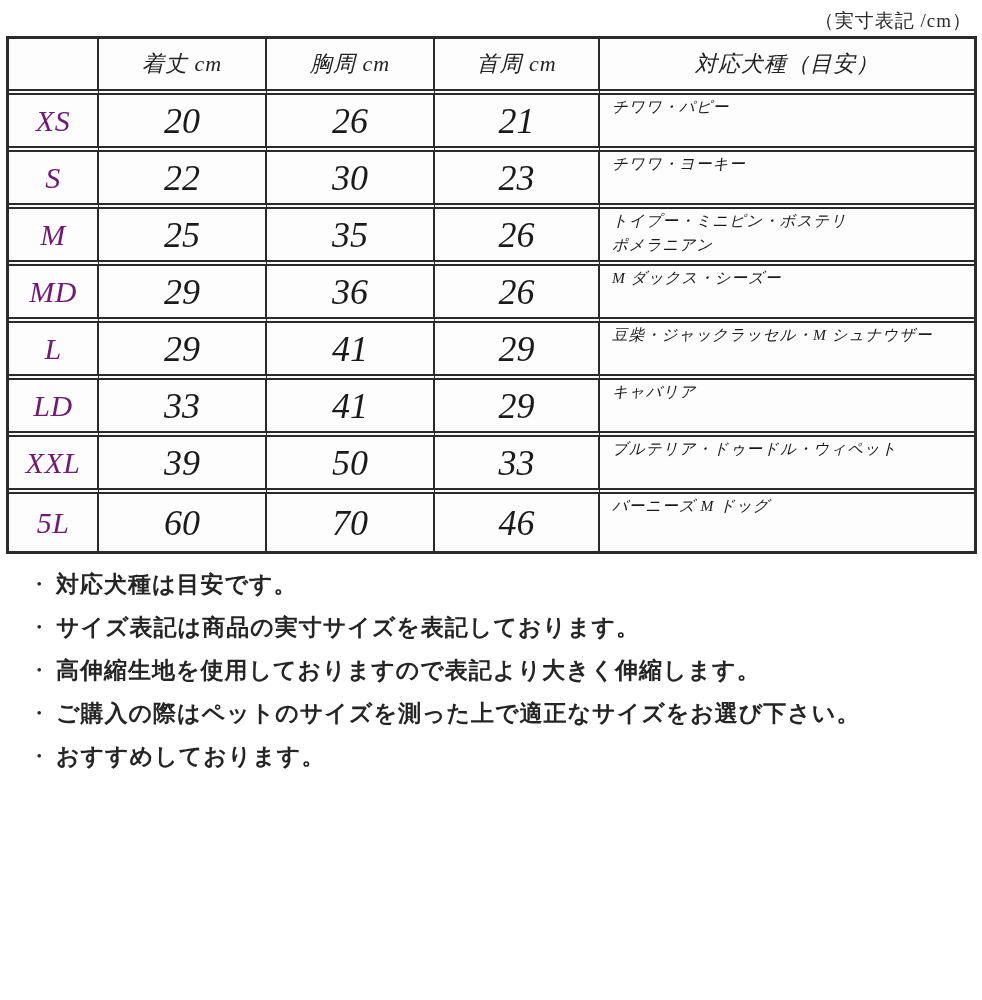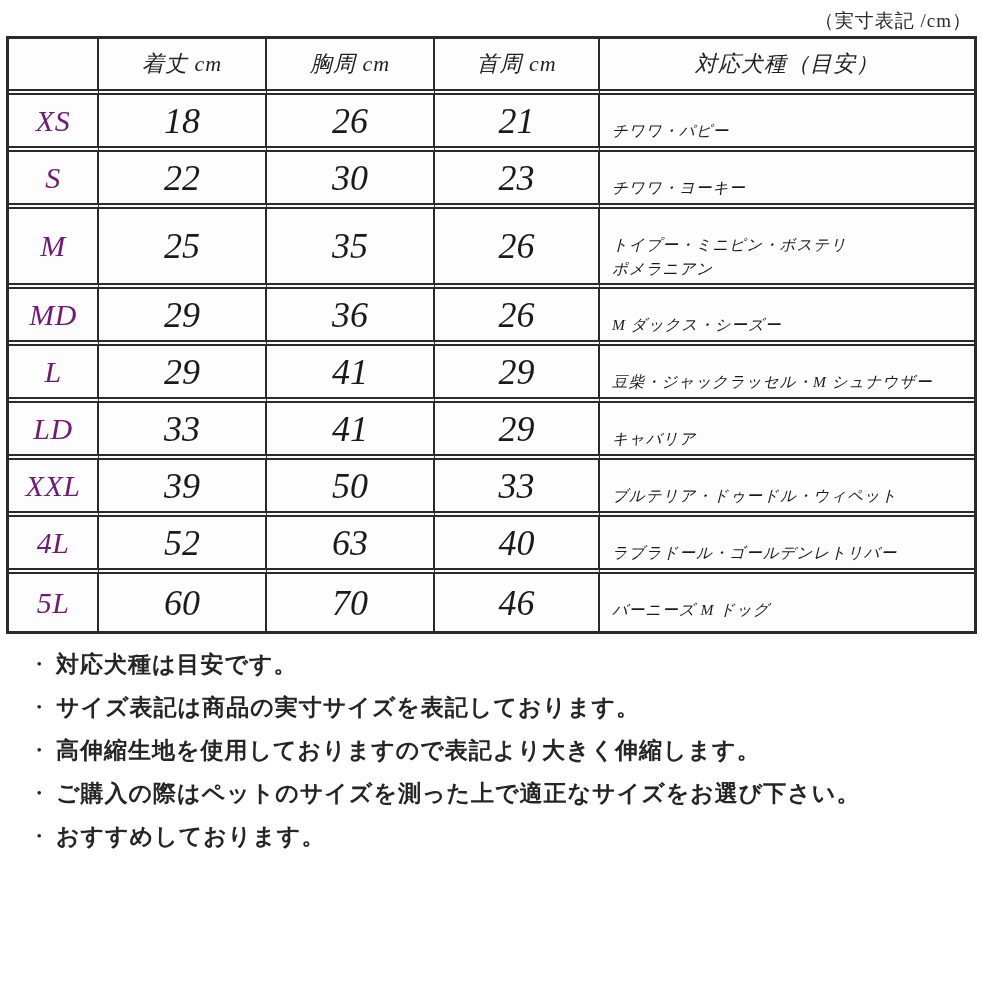--- a/index.html
+++ b/index.html
@@ -60,21 +60,21 @@
     letter-spacing: 0.5px;
     color: #701a75;
   }
   td.c-num {
     font-size: 36px;
     color: #1a1a1a;
   }
   td.c-breed {
     text-align: left;
     vertical-align: top;
-    padding: 24px 6px 2px 12px;
+    padding: 0 6px 2px 12px;
     font-size: 15.5px;
     letter-spacing: 1px;
     line-height: 1.55;
     color: #1a1a1a;
   }
   .breed-line { display: block; }
 
   
   .notes {
     margin: 9px 0 0 30px;
@@ -115,21 +115,21 @@
       <th></th>
       <th>着丈 cm</th>
       <th>胸周 cm</th>
       <th>首周 cm</th>
       <th>対応犬種（目安）</th>
     </tr>
   </thead>
   <tbody>
     <tr>
       <td class="c-size">XS</td>
-      <td class="c-num">18</td>
+      <td class="c-num">20</td>
       <td class="c-num">26</td>
       <td class="c-num">21</td>
       <td class="c-breed">
         <span class="breed-line">チワワ・パピー</span>
         <span class="breed-line"></span>
       </td>
     </tr>
     <tr>
       <td class="c-size">S</td>
       <td class="c-num">22</td>
@@ -184,30 +184,20 @@
       <td class="c-size">XXL</td>
       <td class="c-num">39</td>
       <td class="c-num">50</td>
       <td class="c-num">33</td>
       <td class="c-breed">
         <span class="breed-line">ブルテリア・ドゥードル・ウィペット</span>
         <span class="breed-line"></span>
       </td>
     </tr>
     <tr>
-      <td class="c-size">4L</td>
-      <td class="c-num">52</td>
-      <td class="c-num">63</td>
-      <td class="c-num">40</td>
-      <td class="c-breed">
-        <span class="breed-line">ラブラドール・ゴールデンレトリバー</span>
-        <span class="breed-line"></span>
-      </td>
-    </tr>
-    <tr>
       <td class="c-size">5L</td>
       <td class="c-num">60</td>
       <td class="c-num">70</td>
       <td class="c-num">46</td>
       <td class="c-breed">
         <span class="breed-line">バーニーズ M ドッグ</span>
         <span class="breed-line"></span>
       </td>
     </tr>
   </tbody>

